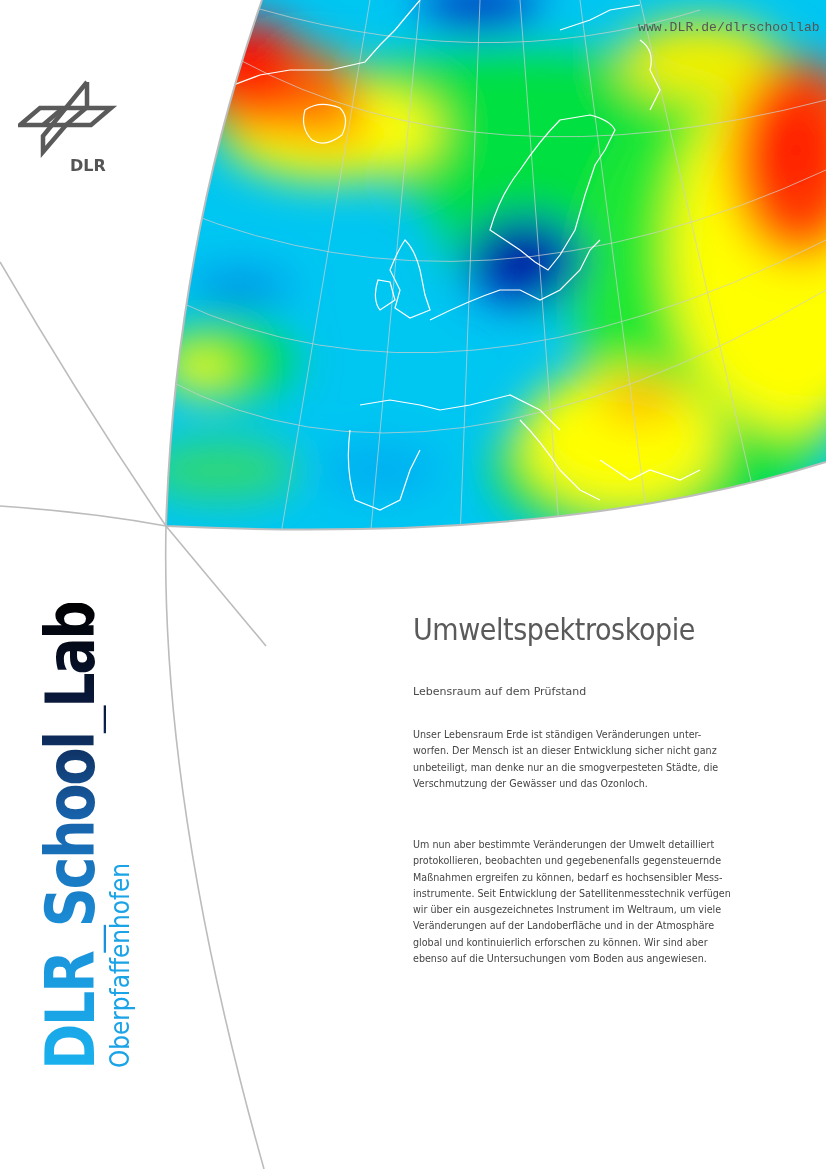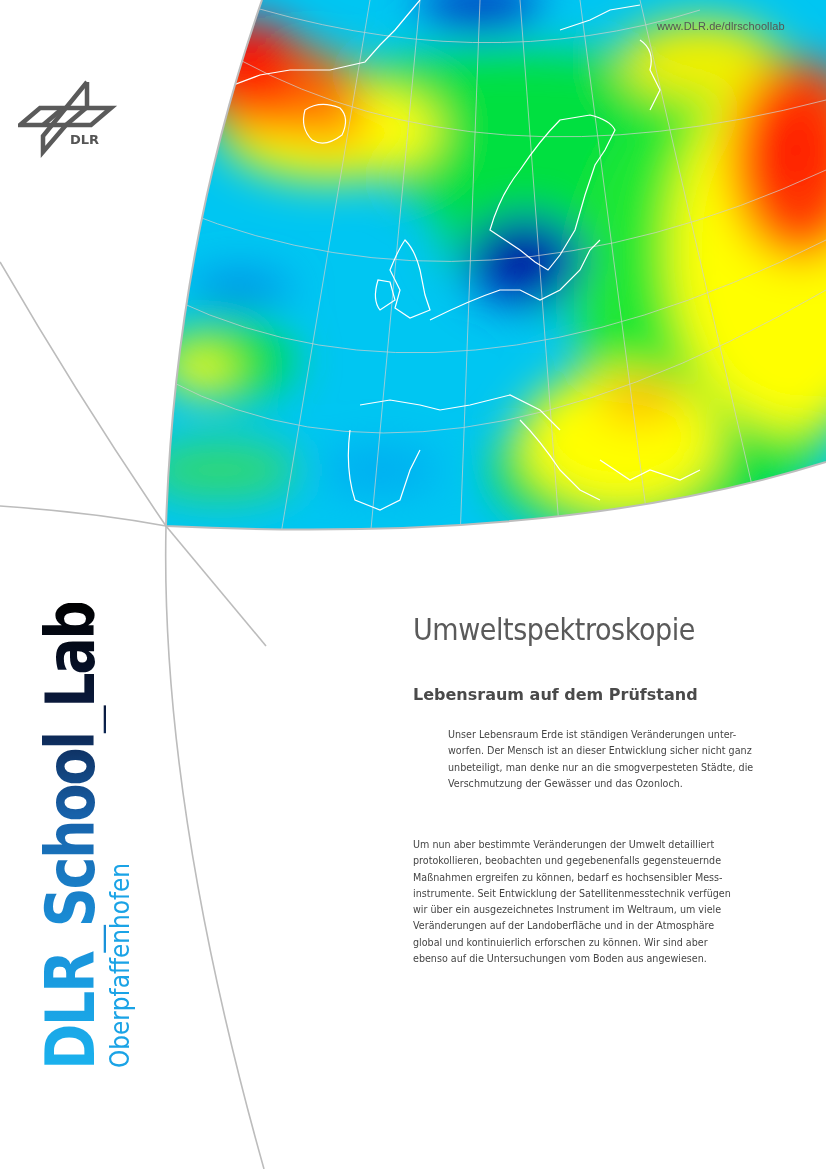--- a/index.html
+++ b/index.html
@@ -2,41 +2,41 @@
 <html><head>
 <meta charset="utf-8">
 <style>
   html, body { margin: 0; padding: 0; background: #ffffff; }
   body { width: 826px; height: 1169px; position: relative; overflow: hidden; font-family: "DejaVu Sans", sans-serif; }
 
   
   .map-wrap { position: absolute; left: 0; top: 0; width: 826px; height: 540px; }
   .map-wrap svg { position: absolute; left: 0; top: 0; }
 
-  .url { position: absolute; left: 657px; top: 20px; font-size: 11px; color: #555555; letter-spacing: 0.1px; font-family: Liberation Sans, sans-serif; }
+  .url { position: absolute; left: 638px; top: 20px; font-size: 13px; color: #555555; letter-spacing: 0.1px; font-family: Liberation Mono, monospace; }
 
   .logo { position: absolute; left: 18px; top: 80px; width: 100px; height: 84px; }
-  .logo-text { position: absolute; left: 70px; top: 132px; font-size: 13px; font-weight: bold; color: #555555; font-family: "DejaVu Sans", sans-serif; }
+  .logo-text { position: absolute; left: 70px; top: 156px; font-size: 16px; font-weight: bold; color: #555555; font-family: "DejaVu Sans", sans-serif; }
 
   
   .decor { position: absolute; left: 0; top: 0; }
 
   
   .brand { position: absolute; left: 36px; top: 1070px; transform-origin: 0 0; transform: rotate(-90deg); white-space: nowrap; }
   .brand-main { display: block; font-family: "DejaVu Sans", sans-serif; font-weight: bold; font-size: 68px; line-height: 70px; letter-spacing: -3px;
      background: linear-gradient(90deg, #1ab2ee 0%, #1a8fd8 30%, #1760a8 55%, #0b1d45 75%, #000000 100%);
      -webkit-background-clip: text; background-clip: text; color: transparent; transform: scaleX(0.82); transform-origin: 0 0; }
   .brand-sub { display: block; font-family: "DejaVu Sans", sans-serif; font-weight: normal; font-size: 27px; color: #1aa3e6; margin-left: 2px; margin-top: -2px; transform: scaleX(0.86); transform-origin: 0 0; letter-spacing: 0px; }
 
   
   .title { position: absolute; left: 413px; top: 612px; font-size: 30px; color: #5a5a5a; font-weight: normal; font-family: "DejaVu Sans", sans-serif; letter-spacing: -0.5px; transform: scaleX(0.9); transform-origin: 0 0; }
-  .subtitle { position: absolute; left: 413px; top: 685px; font-size: 16px; font-weight: bold; color: #4a4a4a; font-family: "DejaVu Sans", sans-serif; }
+  .subtitle { position: absolute; left: 413px; top: 685px; font-size: 11px; font-weight: normal; color: #4a4a4a; font-family: "DejaVu Sans", sans-serif; }
   .para { position: absolute; left: 413px; width: 350px; font-size: 10.3px; line-height: 16.3px; color: #454545; font-family: "DejaVu Sans", sans-serif; }
   .para span { display: block; white-space: nowrap; transform: scaleX(0.93); transform-origin: 0 0; }
-  .p1 { top: 726px; margin-left: 35px; }
+  .p1 { top: 726px; }
   .p2 { top: 836px; }
 </style>
 </head>
 <body>
 
 <div class="map-wrap">
   <svg width="826" height="540" viewBox="0 0 826 540">
     <defs>
       <clipPath id="mapclip">
         <path d="M262,0 L826,0 L826,462 Q560,545 166,526 Q175,250 262,0 Z"></path>

